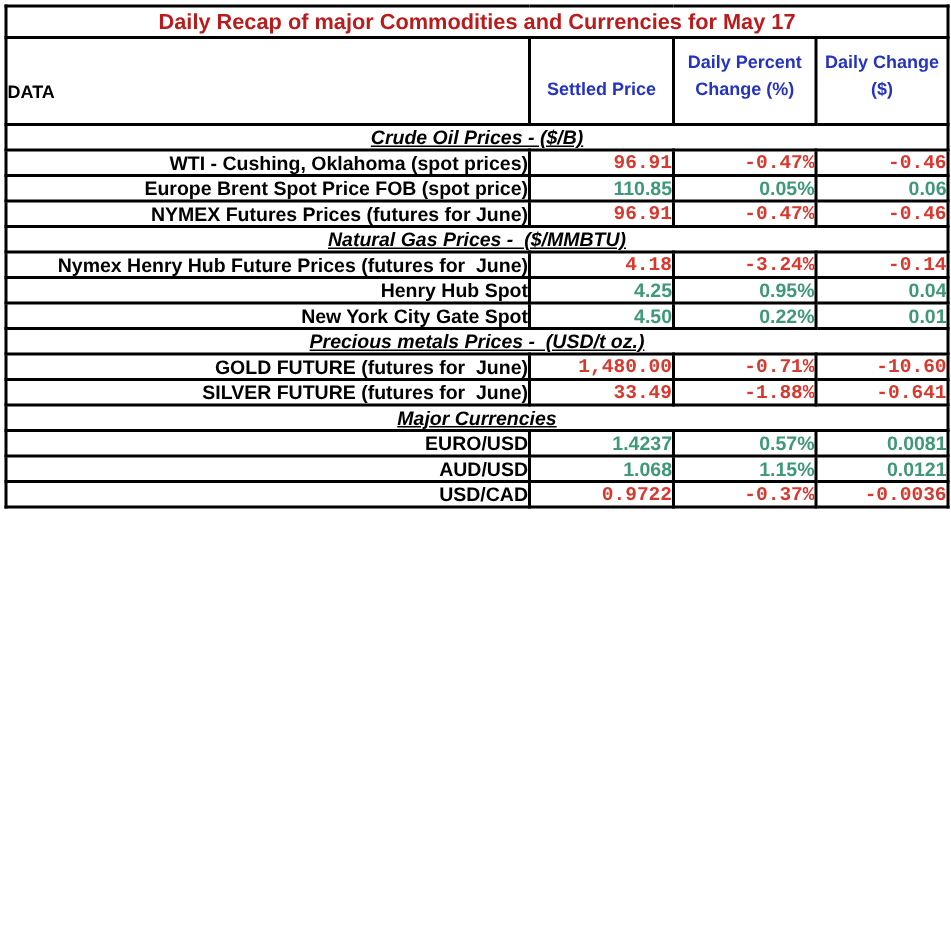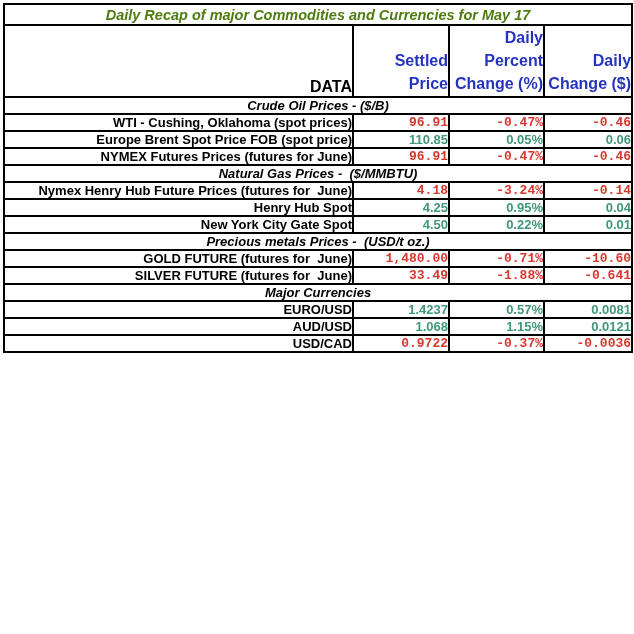--- a/index.html
+++ b/index.html
@@ -27,50 +27,49 @@
     padding: 0;
     overflow: hidden;
     background: #ffffff;
   }
   td.title-cell {
     height: 19px;
     text-align: center;
     vertical-align: middle;
     font-size: 14.5px;
     font-weight: 700;
-    font-style: italic;
-    color: #4d7c0f;
+    color: #b91c1c;
     white-space: pre;
   }
   tr.header-row td {
     height: 42px;
     vertical-align: bottom;
     font-weight: 700;
-    font-size: 16px;
-    padding-bottom: 0;
-    text-align: right;
+    font-size: 12px;
+    padding-bottom: 14px;
   }
   td.h-data {
     color: #000000;
     text-align: left;
     padding-left: 3px;
     margin-left: 14px;
   }
   td.h-col {
     color: #2533bf;
     text-align: center;
     line-height: 1.45;
   }
   tr.section-row td {
     height: 15px;
     text-align: center;
     vertical-align: middle;
     font-size: 13px;
     font-weight: 700;
     font-style: italic;
+    text-decoration: underline;
     color: #000000;
     white-space: pre;
   }
   tr.data-row td {
     height: 15px;
     vertical-align: middle;
     font-size: 13px;
     font-weight: 700;
     text-align: right;
   }

